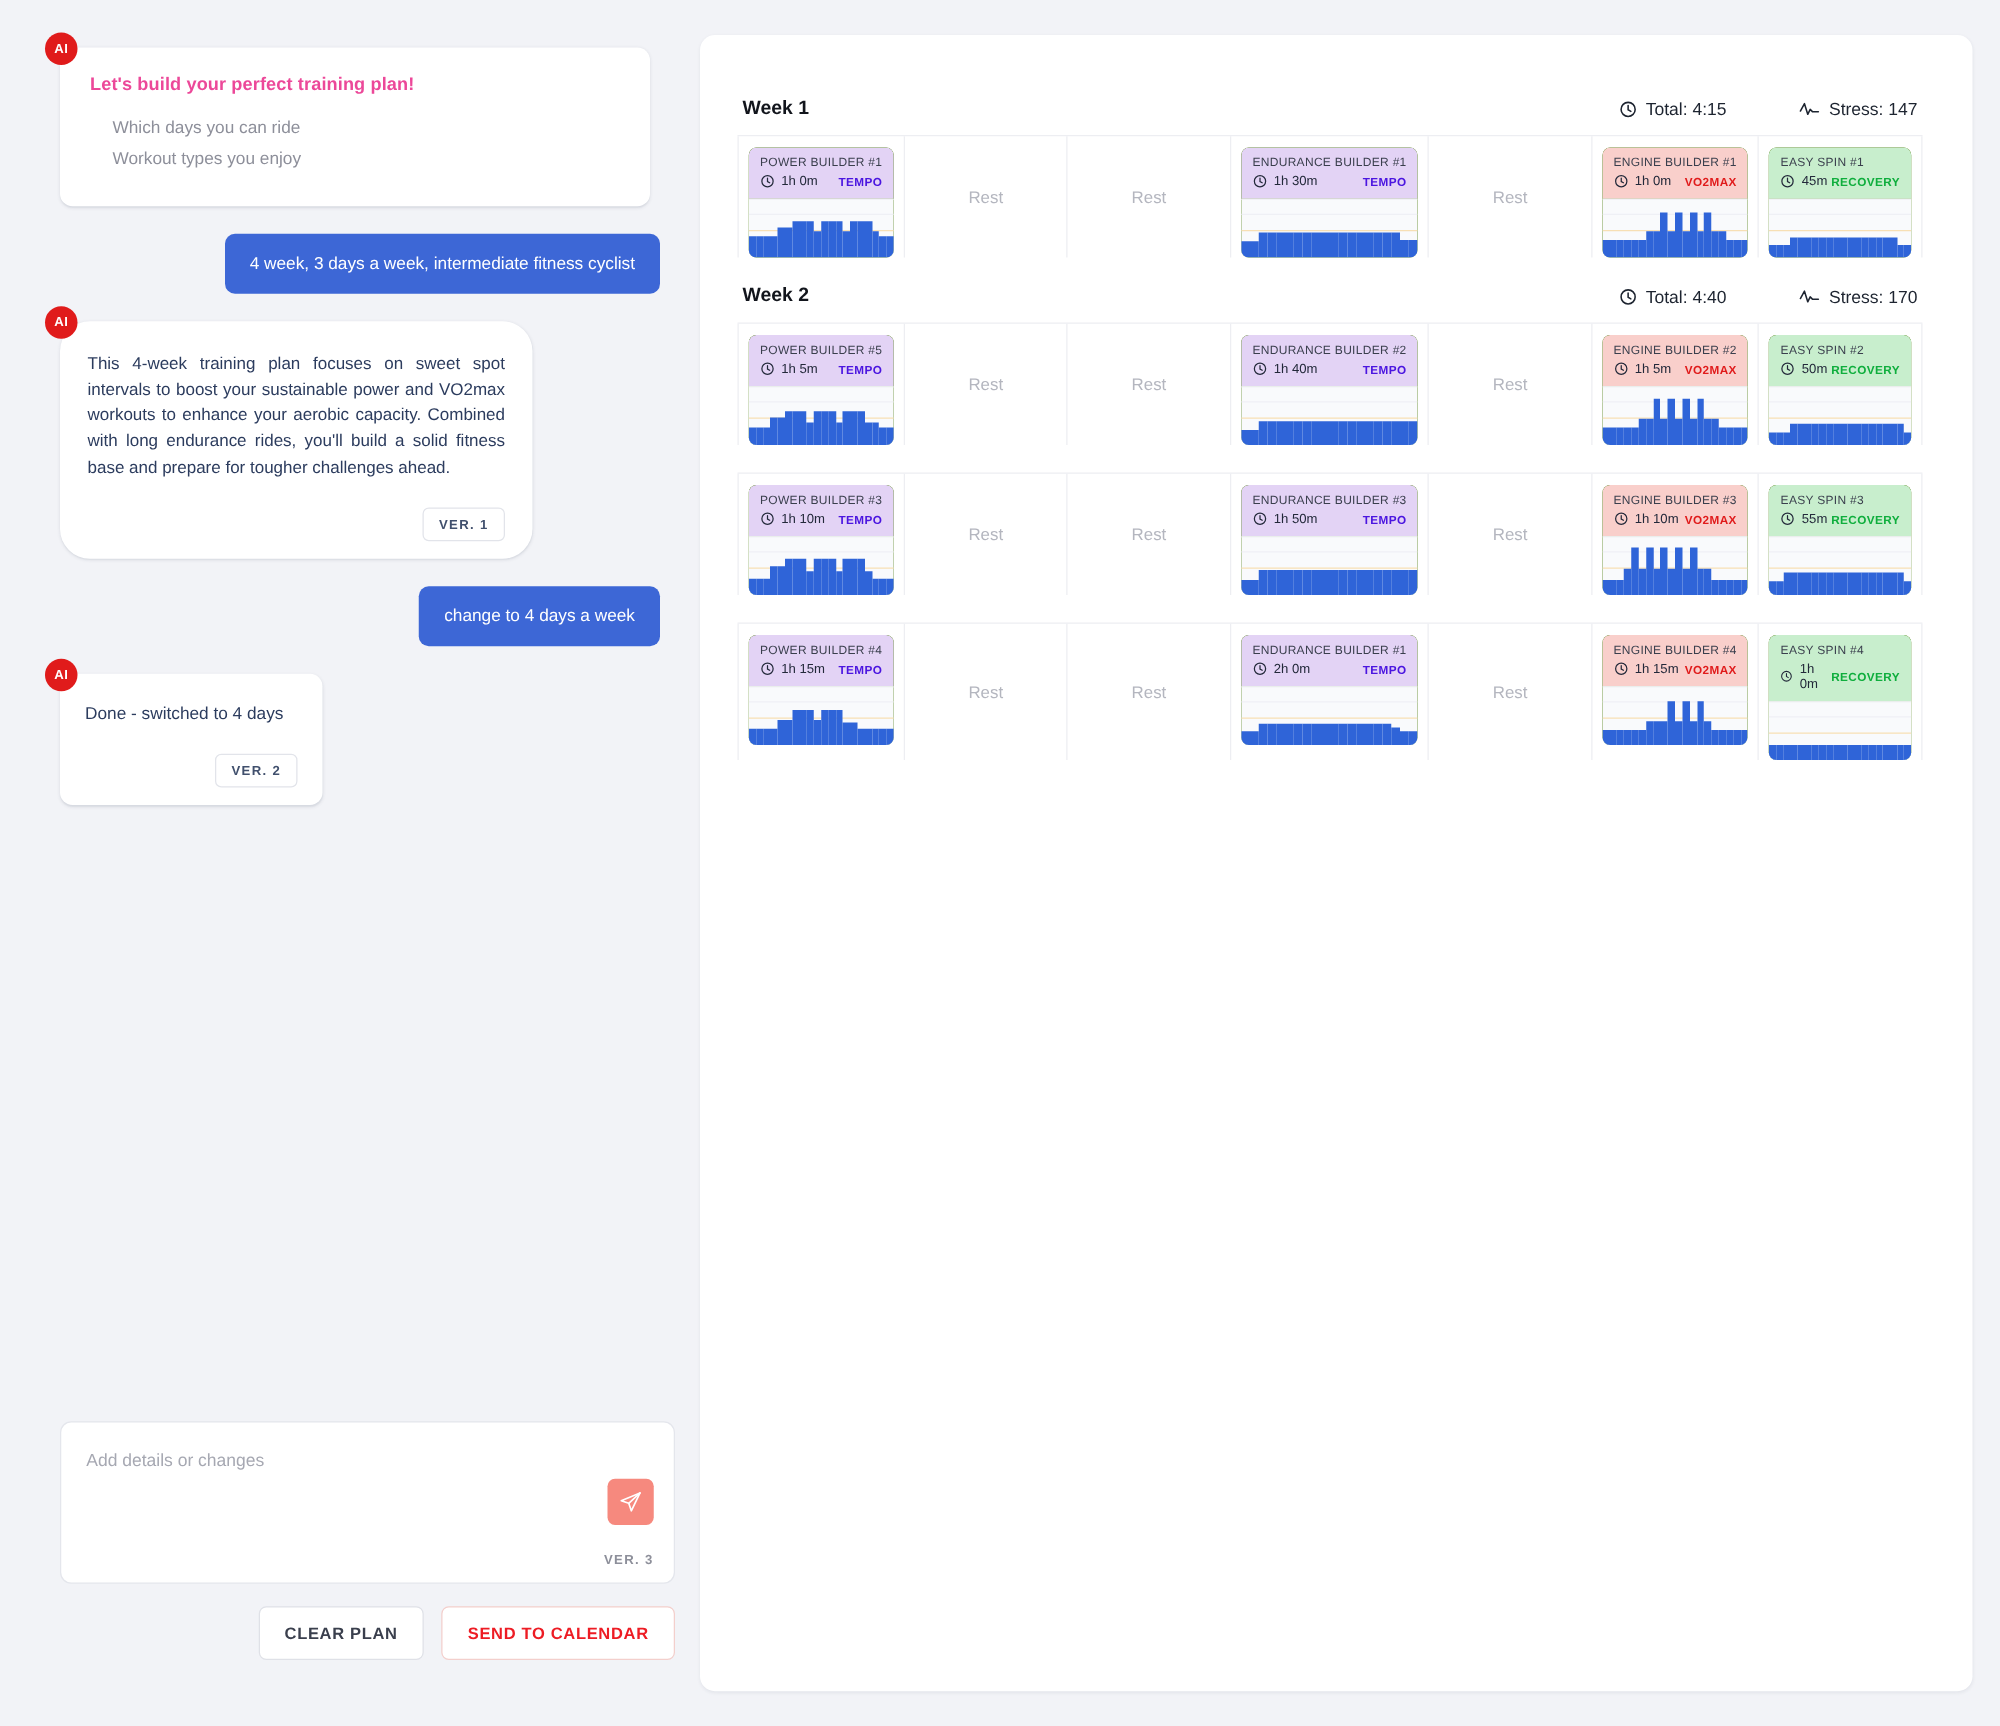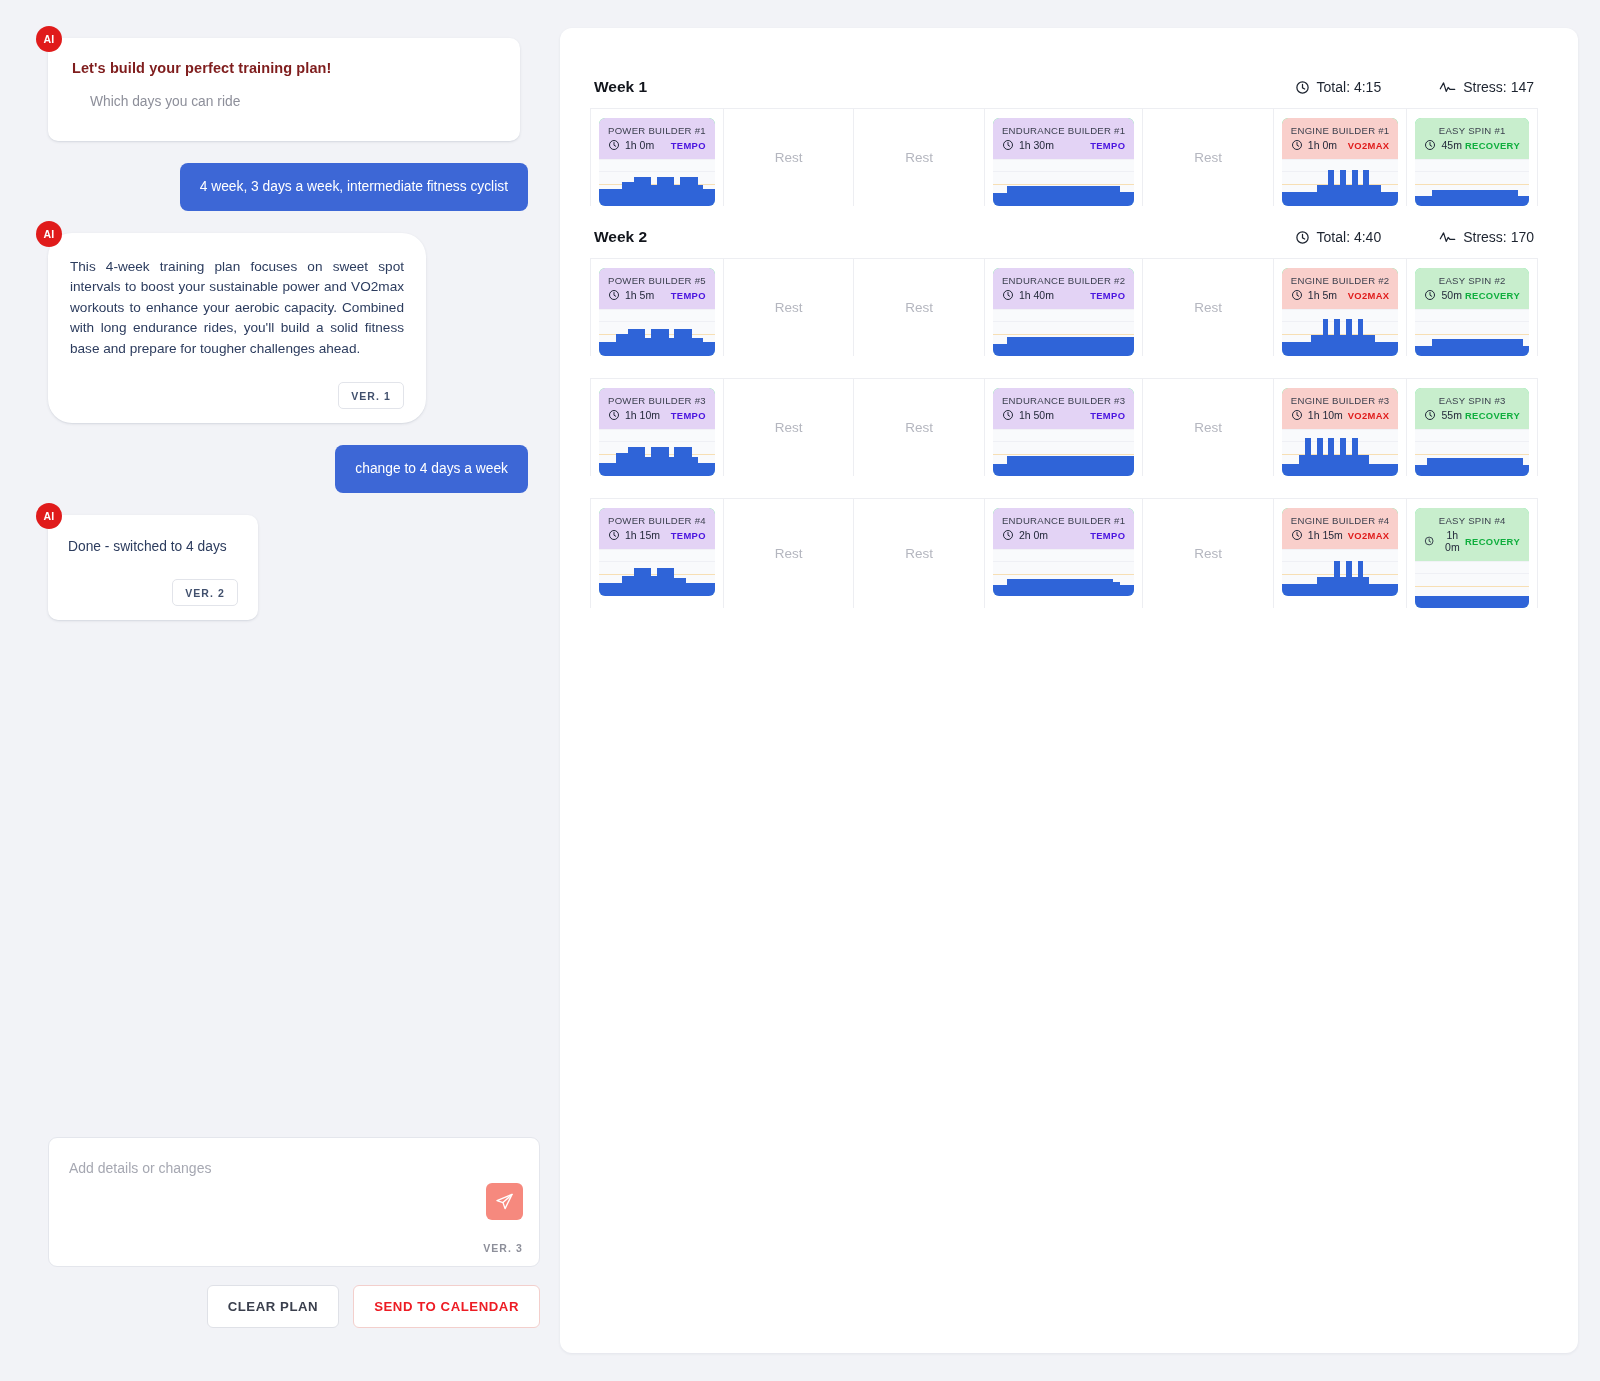--- a/index.html
+++ b/index.html
@@ -35,21 +35,21 @@
     background: #fff; border-radius: 10px;
     box-shadow: 0 1px 3px rgba(30,40,70,.10), 0 1px 1px rgba(30,40,70,.04);
     padding: 22px 24px 18px 24px;
     position: relative;
   }
   .ai-card.intro { width: 472px; padding: 22px 24px 26px 24px; }
   .ai-card.plan { width: 378px; padding: 24px 22px 14px 22px; border-radius: 24px; }
   .ai-card.done { width: 210px; padding: 22px 20px 14px 20px; }
 
   .intro-title {
-    font-size: 14.5px; font-weight: bold; color: #7f1d1d;
+    font-size: 14.5px; font-weight: bold; color: #ec4899;
     margin-bottom: 14px; letter-spacing: .1px;
   }
   .intro-list { list-style: none; padding-left: 18px; }
   .intro-list li {
     font-size: 13.8px; color: #8d8f9a; line-height: 24.6px;
   }
 
   .plan-text {
     font-size: 13.6px; line-height: 20.6px; color: #2c3c5e;
     text-align: justify; text-justify: inter-word;
@@ -135,22 +135,21 @@
     display: flex; align-items: flex-start; justify-content: center;
   }
   .day-cell:first-child { border-left: 1px solid #edeef2; }
   .day-cell.rest {
     align-items: center; justify-content: center;
     font-size: 13.5px; color: #b4b6bf;
     padding-top: 0;
   }
   .wk-card {
     width: 100%; border-radius: 6px; overflow: hidden;
-    background: #86efac;
-    text-align: center;
+    background: #4d7c0f;
   }
   .wk-head { padding: 7px 9px 8px 9px; border-radius: 6px 6px 0 0; }
   .wk-name {
     font-size: 9.6px; color: #3a3f4d; letter-spacing: .25px;
     white-space: nowrap; overflow: hidden; text-overflow: ellipsis;
     margin-bottom: 3px;
   }
   .wk-meta { display: flex; align-items: center; justify-content: space-between; }
   .wk-dur { display: flex; align-items: center; gap: 5px; font-size: 10.5px; color: #23293a; }
   .wk-tag { font-size: 9.4px; font-weight: bold; letter-spacing: .35px; }
@@ -178,20 +177,21 @@
 
   <div class="chat-panel">
 
     <div class="msg-row ai">
       <div class="ai-wrap">
         <div class="ai-badge">AI</div>
         <div class="ai-card intro">
           <div class="intro-title">Let's build your perfect training plan!</div>
           <ul class="intro-list">
             <li>Which days you can ride</li>
+            <li>Workout types you enjoy</li>
           </ul>
         </div>
       </div>
     </div>
 
     <div class="msg-row user">
       <div class="user-bubble">4 week, 3 days a week, intermediate fitness cyclist</div>
     </div>
 
     <div class="msg-row ai">

